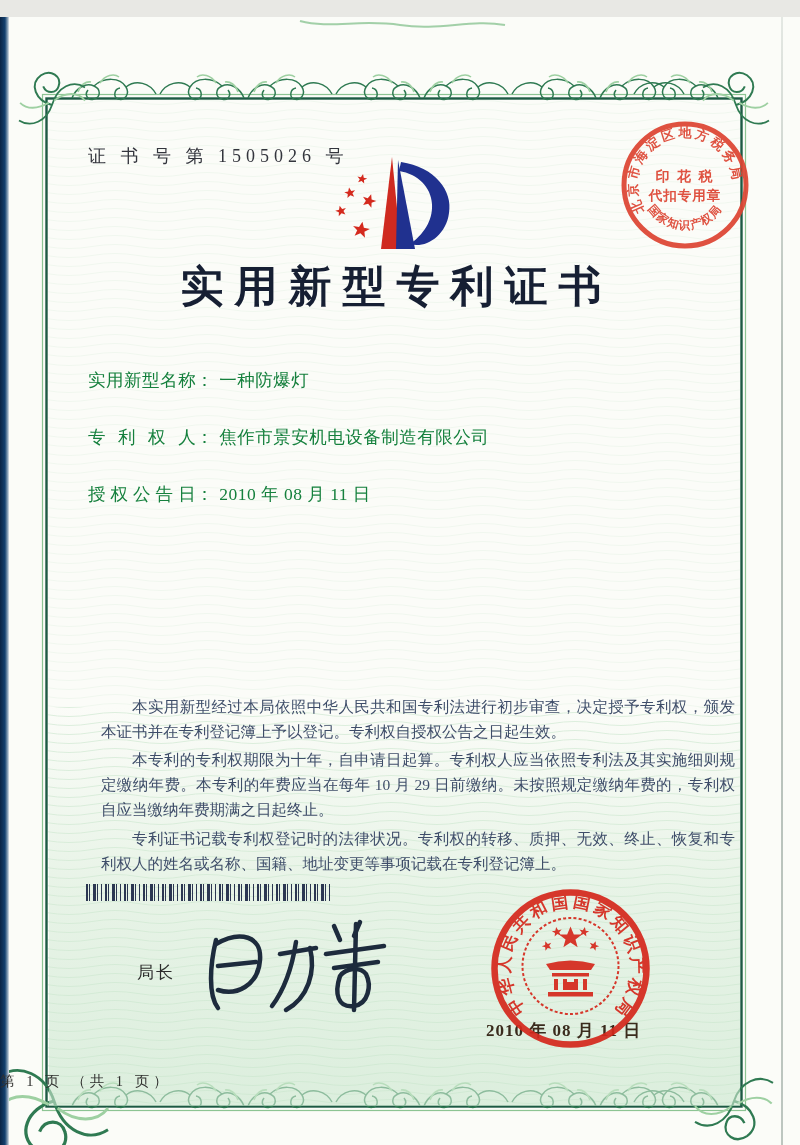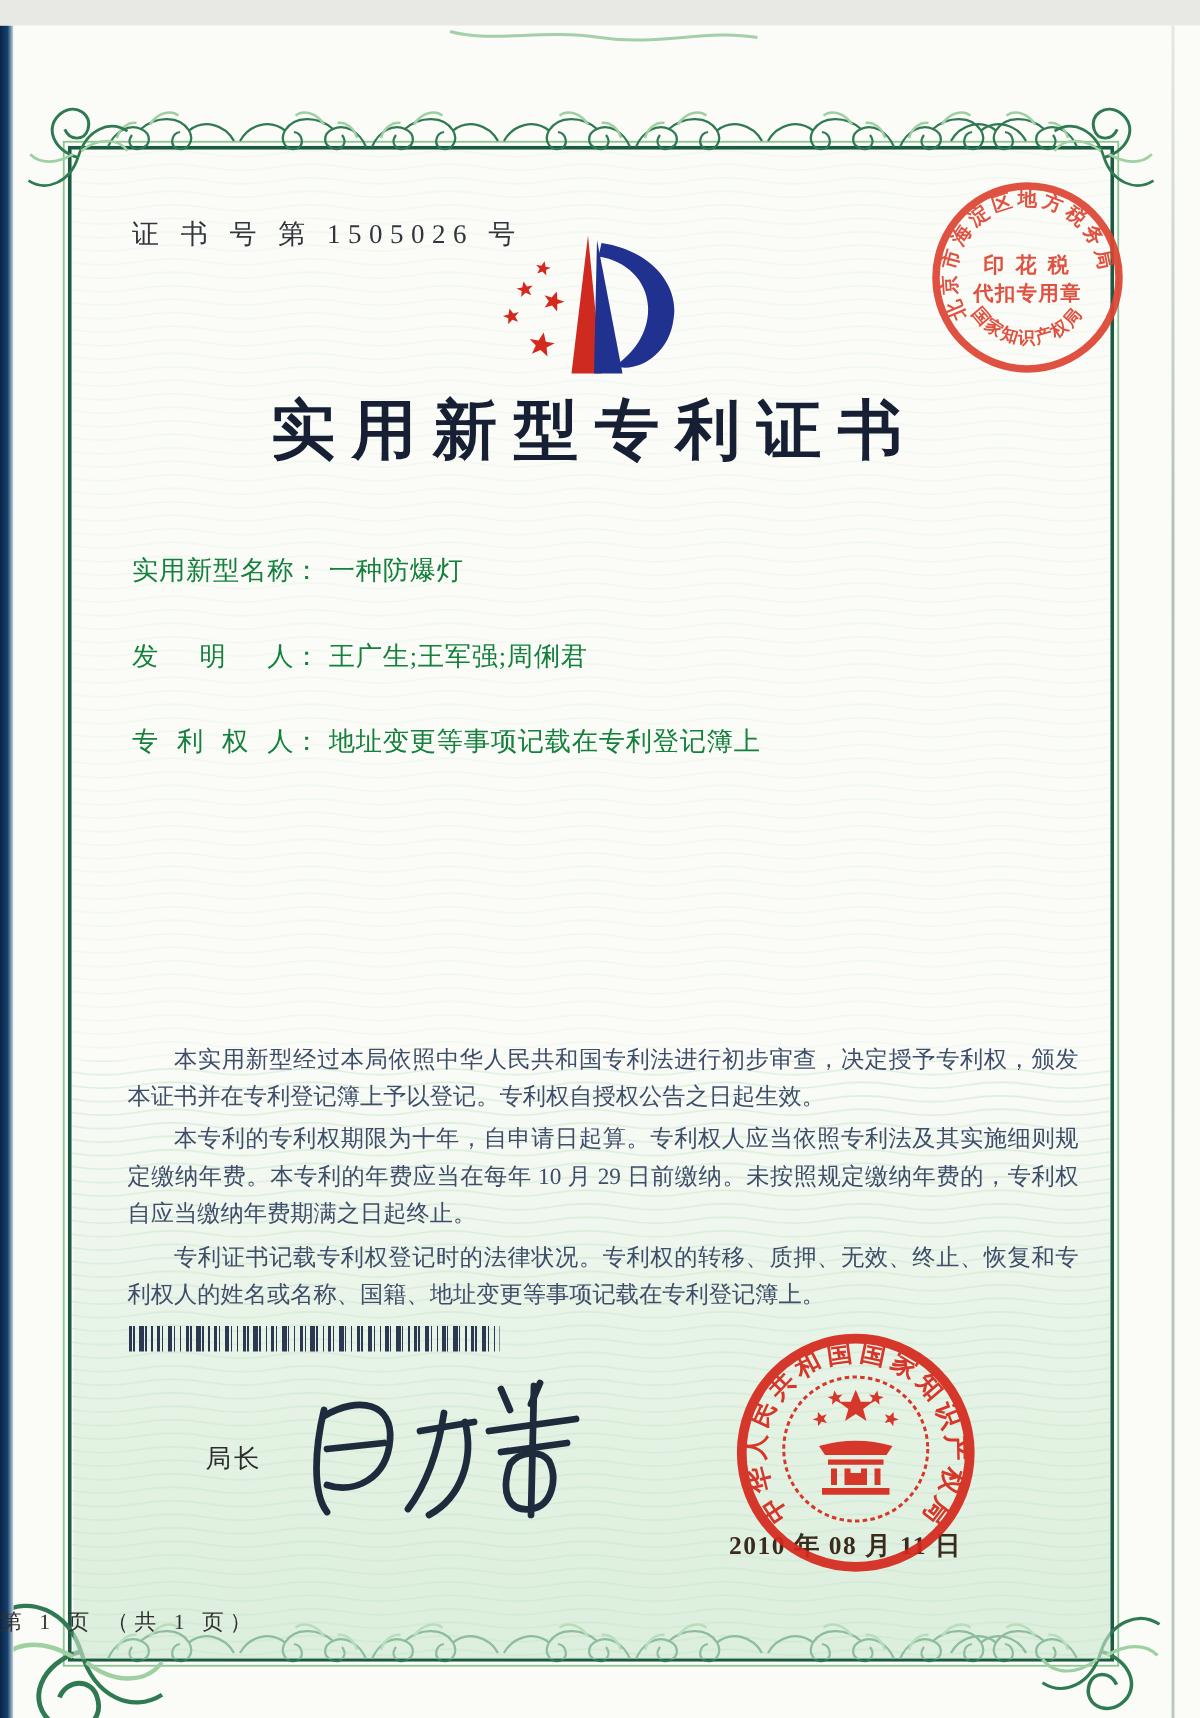--- a/index.html
+++ b/index.html
@@ -22,21 +22,21 @@
   .cert-no{position:absolute;left:88px;top:127px;font-size:18px;letter-spacing:5px;color:#33353d;}
   .logo{position:absolute;left:325px;top:130px;}
   .tax-stamp{position:absolute;left:610px;top:96px;opacity:.93;}
   .title{position:absolute;left:0;top:241px;width:793px;text-align:center;
     font-size:43px;font-weight:bold;letter-spacing:11px;color:#161f33;margin:0;}
   .fields{position:absolute;left:88px;top:351px;display:flex;flex-direction:column;gap:33px;
     font-size:17.5px;color:#15803d;}
   .field{white-space:nowrap;line-height:24px;}
   .flabel{display:inline-block;width:6.15em;text-align:justify;text-align-last:justify;vertical-align:bottom;}
   .fvalue{letter-spacing:.5px;margin-left:6px;}
-  .body-text{position:absolute;left:85px;top:677px;width:634px;font-size:15.5px;
+  .body-text{position:absolute;left:101px;top:677px;width:634px;font-size:15.5px;
     line-height:1.62;color:#3e4d69;text-align:justify;}
   .body-text p{margin:0 0 3px 0;text-indent:2em;}
   .barcode{position:absolute;left:86px;top:867px;width:247px;height:17px;
     background:repeating-linear-gradient(90deg,
       #2c3752 0 2px,rgba(0,0,0,0) 2px 3px,
       #2c3752 3px 4px,rgba(0,0,0,0) 4px 7px,
       #2c3752 7px 10px,rgba(0,0,0,0) 10px 11px,
       #2c3752 11px 12px,rgba(0,0,0,0) 12px 15px,
       #2c3752 15px 16px,rgba(0,0,0,0) 16px 19px);}
   .sig-label{position:absolute;left:137px;top:944px;font-size:17px;letter-spacing:2px;color:#2c2c2c;}
@@ -137,24 +137,24 @@
     <text x="75" y="87" text-anchor="middle" font-size="13.5" fill="#dd4533" font-weight="bold" letter-spacing="1">代扣专用章</text>
   </svg>
 
   <h1 class="title">实用新型专利证书</h1>
 
   <div class="fields">
     <div class="field">
       <span class="flabel">实用新型名称</span><span>：</span><span class="fvalue">一种防爆灯</span>
     </div>
     <div class="field">
-      <span class="flabel">发明人</span><span>：</span><span class="fvalue">王广生;王军强;周俐君</span>
+      <span class="flabel">专利权人</span><span>：</span><span class="fvalue">焦作市景安机电设备制造有限公司</span>
     </div>
     <div class="field">
-      <span class="flabel">专利权人</span><span>：</span><span class="fvalue">地址变更等事项记载在专利登记簿上</span>
+      <span class="flabel">授权公告日</span><span>：</span><span class="fvalue">2010 年 08 月 11 日</span>
     </div>
   </div>
 
   <div class="body-text">
     <p>本实用新型经过本局依照中华人民共和国专利法进行初步审查，决定授予专利权，颁发本证书并在专利登记簿上予以登记。专利权自授权公告之日起生效。</p>
     <p>本专利的专利权期限为十年，自申请日起算。专利权人应当依照专利法及其实施细则规定缴纳年费。本专利的年费应当在每年 10 月 29 日前缴纳。未按照规定缴纳年费的，专利权自应当缴纳年费期满之日起终止。</p>
     <p>专利证书记载专利权登记时的法律状况。专利权的转移、质押、无效、终止、恢复和专利权人的姓名或名称、国籍、地址变更等事项记载在专利登记簿上。</p>
   </div>
 
   <div class="barcode"></div>

